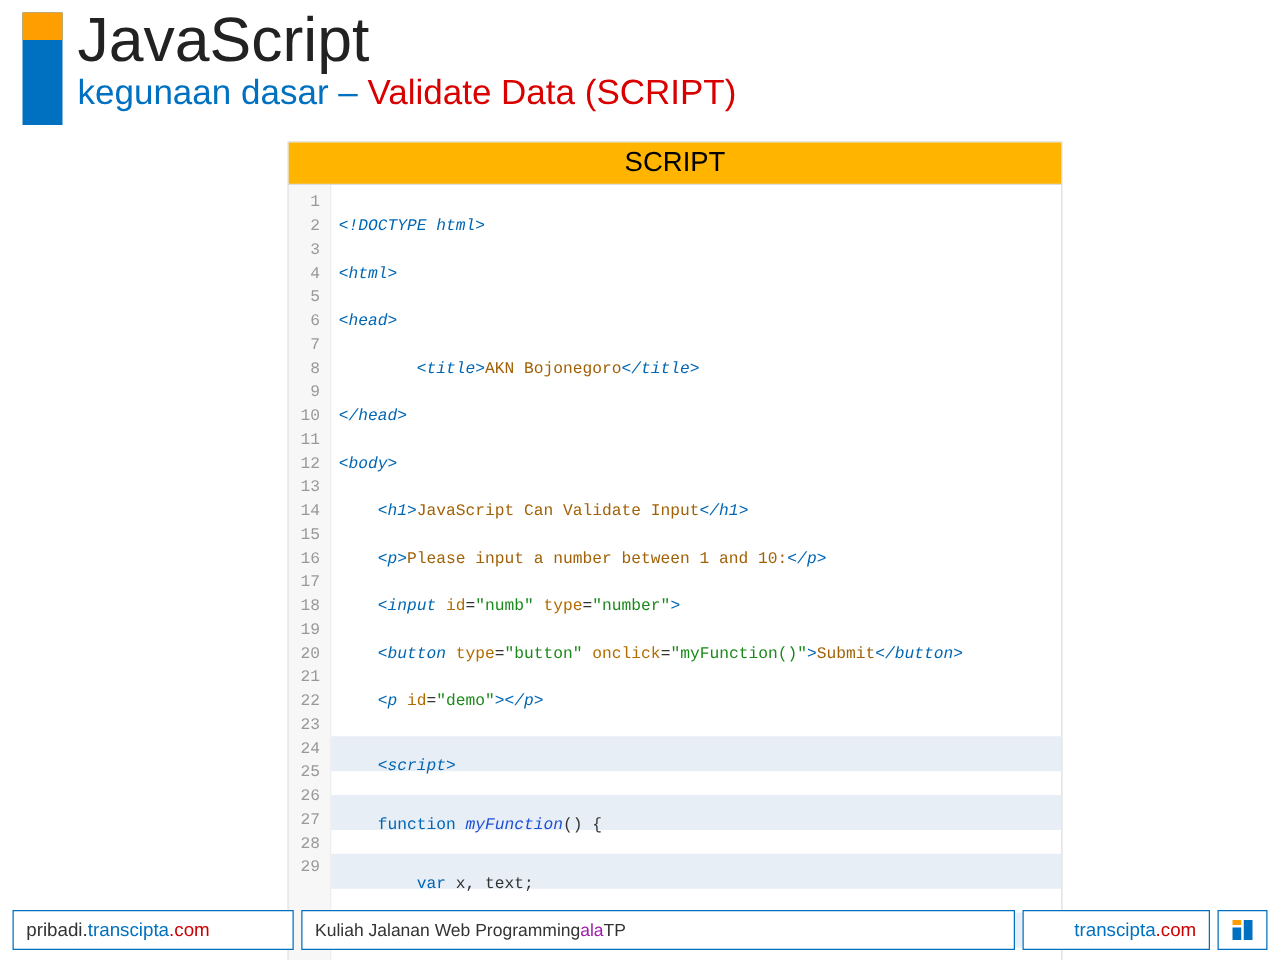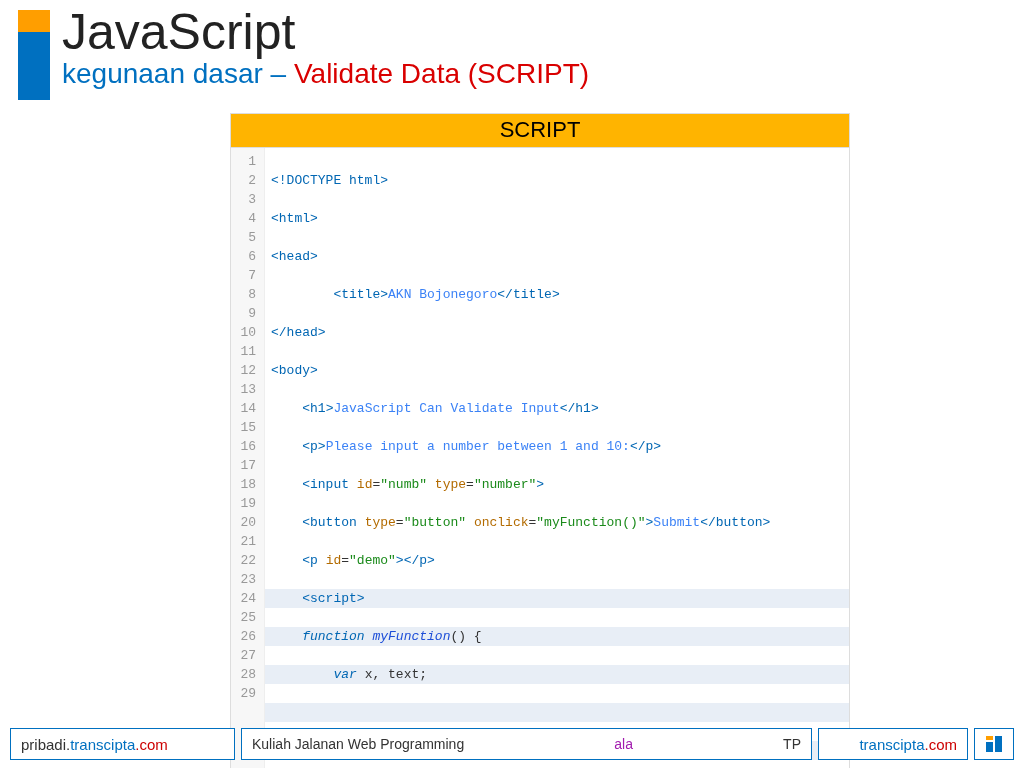--- a/index.html
+++ b/index.html
@@ -71,45 +71,45 @@
   }
   .gutter div { height: 19px; }
   .code {
     flex: 1;
     padding: 4px 6px;
     white-space: pre;
     color: #333;
     position: relative;
   }
   .code .ln { display:block; height:19px; }
-  .hl { background: #e8eef6; display:block; margin:0 -6px; padding:0 6px; height:19px; }
-  .c-tag { color: #0066b3; }
+  .hl { background: #e8eef6; display:block; margin:0 -6px; padding:14px 6px; height:19px; }
+  .c-tag { color: #0066b3; font-style: italic; }
   .c-attr { color: #b36b00; }
   .c-str { color: #1a8a1a; }
-  .c-kw { color: #0066b3; font-style: italic; }
+  .c-kw { color: #0066b3; }
   .c-fn { color: #1d4ed8; font-style: italic; }
   .c-cm { color: #888; font-style: italic; }
-  .c-txt { color: #3b82f6; }
+  .c-txt { color: #a16207; }
   .footer {
     position: absolute;
     left: 10px; right: 10px; bottom: 8px;
     display: flex;
     gap: 6px;
     height: 32px;
   }
   .fbox {
     border: 1px solid #0070c0;
     display: flex;
     align-items: center;
     padding: 12px 10px;
     font-size: 15px;
     background: #fff;
   }
   .fbox.left { width: 225px; }
-  .fbox.mid { flex: 1; font-size: 14px; color:#333;justify-content:space-between; }
+  .fbox.mid { flex: 1; font-size: 14px; color:#333; }
   .fbox.right { width: 150px; justify-content: flex-end; }
   .fbox.icon { width: 40px; justify-content:center; padding:0; }
   .brand-pribadi { color:#333; font-weight:500; }
   .brand-trans { color:#0070c0; font-weight:500; }
   .brand-com { color:#c00; font-weight:500; }
   .ala { color:#a21caf; }
   .logo-sq {
     width:22px; height:22px;
     background:#fff;
     position:relative;

